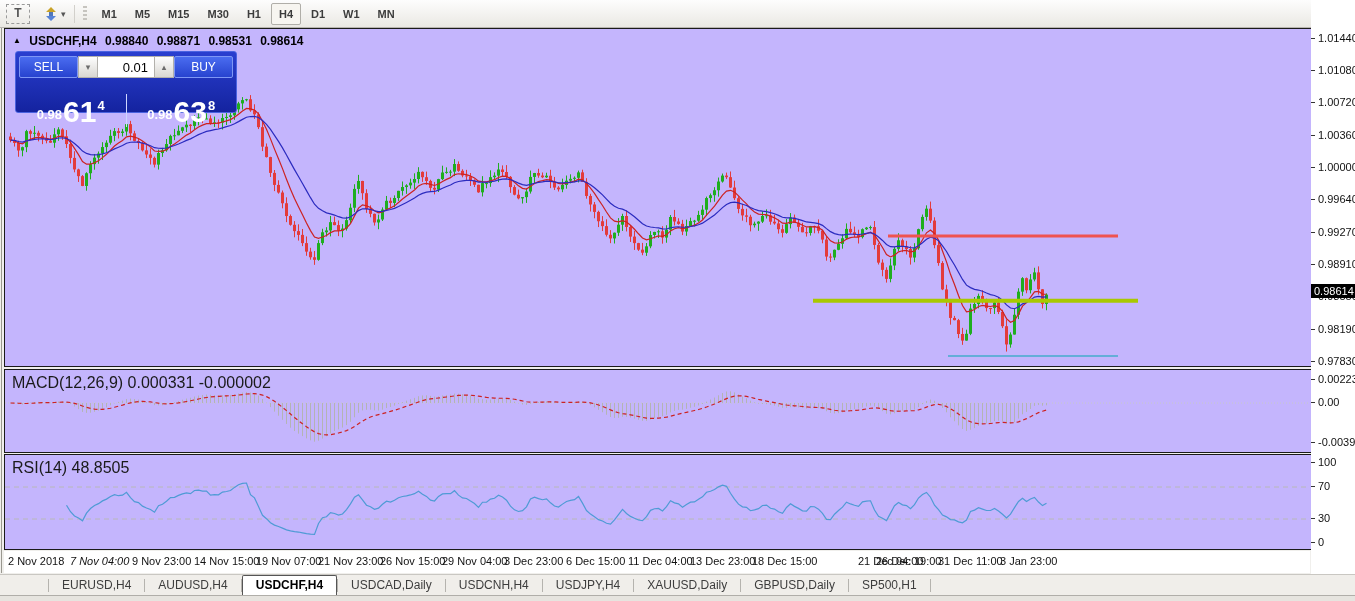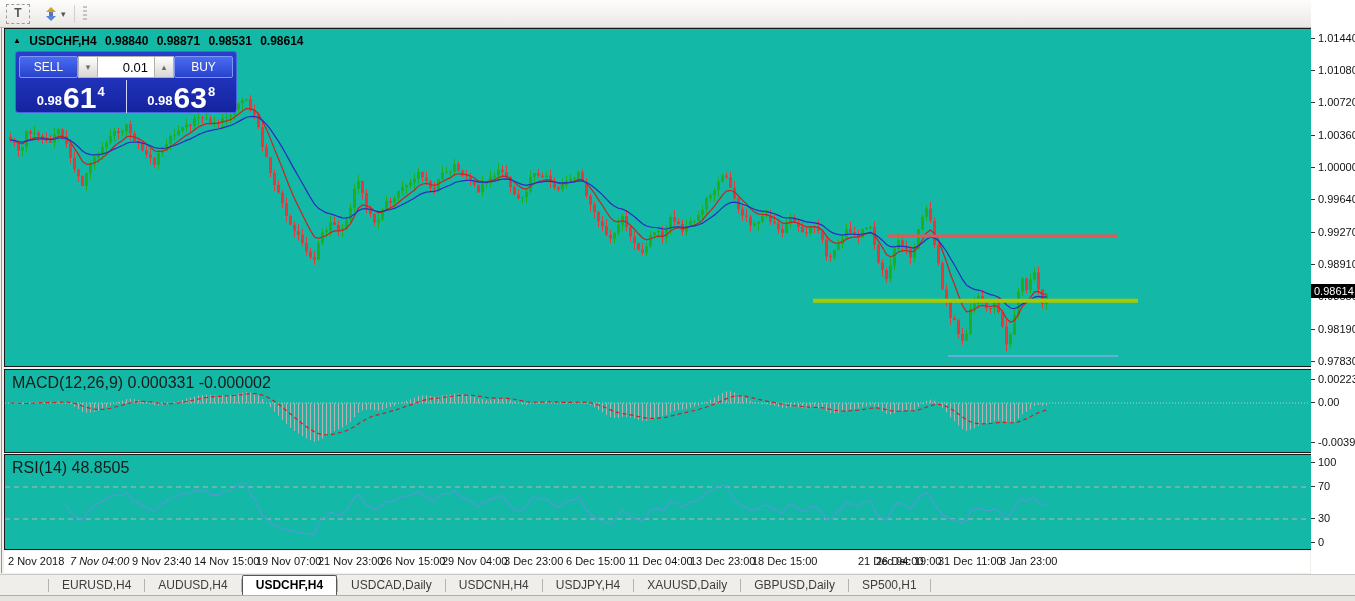--- a/index.html
+++ b/index.html
@@ -13,21 +13,21 @@
     color:#555;font-size:12px;font-weight:bold;text-align:center;line-height:17px;}
   .arrows-wrap{display:flex;align-items:center;margin-left:14px;}
   .caret{font-size:9px;color:#555;margin-left:3px;}
   .tb-sep{width:1px;height:18px;background:#d2d0cb;margin:0 8px;}
   .tb-handle{width:4px;height:16px;margin-right:6px;
     background:repeating-linear-gradient(#c6c4bf 0 2px,transparent 2px 4px);}
   .tf{padding:0 7px;height:20px;line-height:20px;font-size:11px;font-weight:700;
     color:#3c3c3c;margin:0 1px;border:1px solid transparent;}
   .tf.active{background:#f7f5f0;border:1px solid #b0aea8;border-radius:2px;}
   
-  .panel{position:absolute;left:4px;width:1332px;background:#14b8a6;border:1px solid #1a1a1a;box-sizing:border-box;}
+  .panel{position:absolute;left:4px;width:1332px;background:#c4b5fd;border:1px solid #1a1a1a;box-sizing:border-box;}
   #main-panel{top:28px;height:339px;}
   #macd-panel{top:369px;height:84px;}
   #rsi-panel{top:454px;height:96px;}
   .panel svg{position:absolute;left:0;top:0;}
   .panel-label{position:absolute;left:7px;top:4px;font-size:16px;color:#1a1a1a;z-index:5;}
   #chart-header{position:absolute;left:8px;top:5px;font-size:12px;font-weight:600;color:#000;z-index:6;}
   #chart-header span{margin-right:5px;}
   .collapse-tri{font-size:8px;vertical-align:2px;margin-right:2px;}
   
   #trade-panel{position:absolute;left:10px;top:22px;width:222px;height:62px;z-index:7;
@@ -35,21 +35,21 @@
   .tp-row1{display:flex;align-items:center;height:26px;padding:2px 3px 0 3px;}
   .btn-trade{width:62px;height:22px;background:linear-gradient(#4a6cf0,#2743cf);
     border:1px solid #7e97f5;border-radius:2px;color:#fff;font-size:12px;
     text-align:center;line-height:21px;box-sizing:border-box;}
   .stepper{display:flex;margin:0 auto;}
   .step-btn{width:20px;height:22px;background:linear-gradient(#fdfdfd,#d9d7d2);
     border:1px solid #b3b1ac;color:#6b6b6b;font-size:9px;text-align:center;line-height:21px;box-sizing:border-box;}
   .vol-input{width:56px;height:22px;border-top:1px solid #b3b1ac;border-bottom:1px solid #b3b1ac;
     border-left:none;border-right:none;background:#fff;text-align:right;
     padding:0 6px 0 0;font-size:13px;box-sizing:border-box;font-family:"Liberation Sans",sans-serif;}
-  .tp-row2{display:flex;height:33px;margin-top:0;}
+  .tp-row2{display:flex;height:33px;margin-top:14px;}
   .tp-half{flex:1;display:flex;align-items:flex-end;justify-content:center;color:#fff;padding-bottom:2px;}
   .tp-half.ask{border-left:1px solid #cfd6ff;}
   .px-small{font-size:13px;font-weight:700;margin-bottom:3px;}
   .px-big{font-size:30px;font-weight:700;line-height:27px;margin:0 1px;}
   .px-sup{font-size:13px;font-weight:700;margin-bottom:12px;}
   
   #price-col{position:absolute;left:1311px;top:0;width:44px;height:574px;background:#fff;}
   .ax-label{position:absolute;left:7px;font-size:11px;color:#111;white-space:nowrap;}
   .ax-tick{position:absolute;left:0;width:4px;height:1px;background:#333;}
   #price-tag{position:absolute;left:0;width:44px;height:14px;background:#000;color:#fff;
@@ -80,20 +80,31 @@
     </div>
     <div class="arrows-wrap">
       <svg width="14" height="14">
         <polygon points="7,0 12,5 9,5 9,9 5,9 5,5 2,5" fill="#c9a227"></polygon>
         <polygon points="7,14 2,9 5,9 5,5 9,5 9,9 12,9" fill="#3b6fd4" opacity="0.85"></polygon>
       </svg>
       <span class="caret">▾</span>
     </div>
     <div class="tb-sep"></div>
     <div class="tb-handle"></div>
+    <div id="tf-buttons" style="display: flex;">
+        <div class="tf">M1</div>
+        <div class="tf">M5</div>
+        <div class="tf">M15</div>
+        <div class="tf">M30</div>
+        <div class="tf">H1</div>
+        <div class="tf active">H4</div>
+        <div class="tf">D1</div>
+        <div class="tf">W1</div>
+        <div class="tf">MN</div>
+      </div>
   </div>
 
   <div id="main-panel" class="panel">
     <svg id="main-svg" width="1304" height="337">
         <g>
           <line x1="5.5" y1="103.80700354312805" x2="5.5" y2="113.28654891316606" stroke="#e33b3b" stroke-width="1"></line>
           <rect x="4" y="107.52842443120652" width="3" height="3.577817531305513" fill="#e33b3b"></rect>
           <line x1="9.5" y1="108.4510443161698" x2="9.5" y2="117.5881831894421" stroke="#e33b3b" stroke-width="1"></line>
           <rect x="8" y="111.10624196251203" width="3" height="2.8898378354314787" fill="#e33b3b"></rect>
           <line x1="13.5" y1="111.66283255686332" x2="13.5" y2="127.76114977589579" stroke="#e33b3b" stroke-width="1"></line>
@@ -925,21 +936,21 @@
         <line x1="0" y1="32" x2="1304" y2="32" stroke="#b8b8b8" stroke-dasharray="5 4"></line>
         <line x1="0" y1="64" x2="1304" y2="64" stroke="#b8b8b8" stroke-dasharray="5 4"></line>
         <polyline points="61.5,50.19242792880485 65.5,56.74718821350277 69.5,60.94995612609602 73.5,63.04796120747367 77.5,65.76492214343614 81.5,58.14069291077707 85.5,53.512233702816445 89.5,50.51823712273831 93.5,48.65503024208357 97.5,45.89151908476247 101.5,44.098944959432956 105.5,41.424190534533324 109.5,39.69040733658304 113.5,40.70775098848566 117.5,40.13210296894396 121.5,37.27483140153295 125.5,42.7085581486432 129.5,46.608398023085364 133.5,47.65294218320075 137.5,51.15029346679436 141.5,52.981189974239996 145.5,54.440146237921475 149.5,57.2337017321652 153.5,50.68137198581703 157.5,49.29560678368218 161.5,46.212465867029515 165.5,42.61065041322477 169.5,42.328403677085824 173.5,40.405792475258146 177.5,38.93319507666624 181.5,37.84887346288755 185.5,38.709083790642104 189.5,35.49920084638468 193.5,35.11838788433404 197.5,36.033539667602625 201.5,36.02704171978671 205.5,40.08681599828294 209.5,39.62681916324801 213.5,39.864956600532345 217.5,37.11496833823102 221.5,36.5135274689495 225.5,35.561009708618805 229.5,32.39550519468155 233.5,29.706995068089796 237.5,28.355400049004402 241.5,28.015289949846103 245.5,39.59141181796077 249.5,42.883642534713594 253.5,51.56723594657047 257.5,60.313588135439204 261.5,63.67800133779671 265.5,67.70476146104762 269.5,70.1264625950441 273.5,71.47331225273575 277.5,73.16485571918832 281.5,74.89050157907961 285.5,75.92618484722867 289.5,76.62344184135257 293.5,77.03311093369526 297.5,77.88575000673536 301.5,78.69001285566702 305.5,79.19062012193619 309.5,79.4150380814999 313.5,68.51752835167792 317.5,62.70041644742802 321.5,61.748847396029944 325.5,57.57798569206875 329.5,58.46095479075302 333.5,60.067664082550124 337.5,58.97962355848124 341.5,54.53895069540934 345.5,48.90349686371601 349.5,42.14663146904851 353.5,39.76676456797112 357.5,44.76987112554311 361.5,50.216016260623434 365.5,51.73203450119286 369.5,54.3179227403402 373.5,53.117732747514495 377.5,49.30343376902084 381.5,46.217008641649585 385.5,47.01550299783952 389.5,45.24923434328442 393.5,42.76392563531186 397.5,41.484068447672705 401.5,40.9231326339393 405.5,39.95183885099193 409.5,38.6852204188241 413.5,36.28304757310703 417.5,39.33714749972334 421.5,41.43056062606157 425.5,45.08567599831461 429.5,45.97117883687983 433.5,41.44990799366943 437.5,38.951277856892105 441.5,38.7046945902955 445.5,38.622101513521116 449.5,35.67356062218418 453.5,40.11828794336002 457.5,42.90859617391301 461.5,43.45555743513775 465.5,46.09334494107027 469.5,48.46087240833245 473.5,52.45034808307713 477.5,47.22571135882529 481.5,47.225109343784084 485.5,44.06412052755985 489.5,43.282215495656025 493.5,40.24052347949185 497.5,41.98062319200568 501.5,45.235172187676504 505.5,51.17012044126311 509.5,54.85557647116871 513.5,56.4811415149288 517.5,55.62670623723606 521.5,51.86654281798136 525.5,43.902038421084235 529.5,42.121306662220896 533.5,43.64214887013142 537.5,44.714245399320404 541.5,43.87914931961599 545.5,47.84303676697918 549.5,51.03997858947289 553.5,52.018389259088465 557.5,49.11863305079513 561.5,46.473913584829866 565.5,45.34666406196459 569.5,44.68581214622606 573.5,41.42864877943077 577.5,48.12711202412207 581.5,55.57291308007578 585.5,59.089896063868046 589.5,61.76517739117921 593.5,64.6828263996045 597.5,66.05587648255803 601.5,68.2761209072024 605.5,69.14294619477903 609.5,64.93259594655308 613.5,59.555134419062114 617.5,54.443272117163446 621.5,58.43922747775656 625.5,61.41717410842375 629.5,63.23671030875313 633.5,64.94655520216106 637.5,65.71857240324158 641.5,61.68440164955563 645.5,55.31864948708437 649.5,53.75714931730292 653.5,53.39698129014323 657.5,55.917052755012676 661.5,51.63609852751888 665.5,45.76198425004728 669.5,47.81260036014089 673.5,48.90403242912049 677.5,52.2638636274035 681.5,49.53149774166834 685.5,47.147203949000556 689.5,46.964141621376946 693.5,44.19457645561124 697.5,41.838123625909375 701.5,37.291308475861285 705.5,36.2802756246969 709.5,34.57739449309874 713.5,31.85342709088302 717.5,30.181810407238597 721.5,31.313881434198425 725.5,38.230442754172884 729.5,44.14530774547699 733.5,49.144819154972595 737.5,51.84429078151541 741.5,52.39560175813039 745.5,55.72247117576127 749.5,54.86428258297415 753.5,53.69695478743925 757.5,50.49744610120999 761.5,50.10373410188063 765.5,53.27303157707615 769.5,54.08786766601665 773.5,56.732521466213655 777.5,58.30087808594616 781.5,52.51258690026995 785.5,48.74871934865513 789.5,51.37150092870334 793.5,53.38914690314345 797.5,55.88020851074085 801.5,56.194225317450616 805.5,51.67710267607694 809.5,51.72377496740302 813.5,54.1603935515428 817.5,58.36258814173982 821.5,64.42997396067722 825.5,64.70718067118804 829.5,59.26632667967822 833.5,55.468133447137966 837.5,52.15033920176814 841.5,47.2146199307675 845.5,48.935896427820275 849.5,50.291034942758365 853.5,51.35021349484213 857.5,46.904387543187056 861.5,46.054538647593255 865.5,45.76162892114286 869.5,55.00942177865128 873.5,61.25379385407306 877.5,63.31112320347322 881.5,65.62654634275154 885.5,58.12722364447146 889.5,50.679321355406124 893.5,47.43198786690101 897.5,49.83668808316167 901.5,50.62682156545228 905.5,53.6110383798199 909.5,49.67721932535006 913.5,43.02735251180284 917.5,39.55095231914591 921.5,37.42988287421771 925.5,42.22703317941098 929.5,50.16012376474222 933.5,54.70512470227417 937.5,60.02953746896651 941.5,61.829217335998706 945.5,64.60203063451505 949.5,64.92653520206167 953.5,66.89530011703994 957.5,67.77565791917621 961.5,65.11222302346528 965.5,56.514148280446136 969.5,55.1199836716306 973.5,52.690236992286174 977.5,54.08965388007249 981.5,55.50595978196941 985.5,55.51195480832636 989.5,53.49896749386262 993.5,55.98022258209404 997.5,59.30639231777998 1001.5,62.90554755891895 1005.5,59.15386098155088 1009.5,52.599428471895145 1013.5,46.40573577443243 1017.5,43.32630880069459 1021.5,46.53476172041394 1025.5,44.04203346272509 1029.5,42.47702910912374 1033.5,47.06472189882351 1037.5,50.59444032512531 1041.5,48.22928049753047" fill="none" stroke="#4f9bd5" stroke-width="1.2"></polyline>
       </svg>
     <div class="panel-label">RSI(14) 48.8505</div>
   </div>
 
   <div id="time-axis">
       <div class="t-label" style="left: 4px;">2 Nov 2018</div>
       <div class="t-label" style="left: 66px; font-style: italic;">7 Nov 04:00</div>
-      <div class="t-label" style="left: 128px;">9 Nov 23:40</div>
+      <div class="t-label" style="left: 128px;">9 Nov 23:00</div>
       <div class="t-label" style="left: 190px;">14 Nov 15:00</div>
       <div class="t-label" style="left: 252px;">19 Nov 07:00</div>
       <div class="t-label" style="left: 314px;">21 Nov 23:00</div>
       <div class="t-label" style="left: 376px;">26 Nov 15:00</div>
       <div class="t-label" style="left: 438px;">29 Nov 04:00</div>
       <div class="t-label" style="left: 500px;">3 Dec 23:00</div>
       <div class="t-label" style="left: 562px;">6 Dec 15:00</div>
       <div class="t-label" style="left: 624px;">11 Dec 04:00</div>
       <div class="t-label" style="left: 686px;">13 Dec 23:00</div>
       <div class="t-label" style="left: 748px;">18 Dec 15:00</div>

